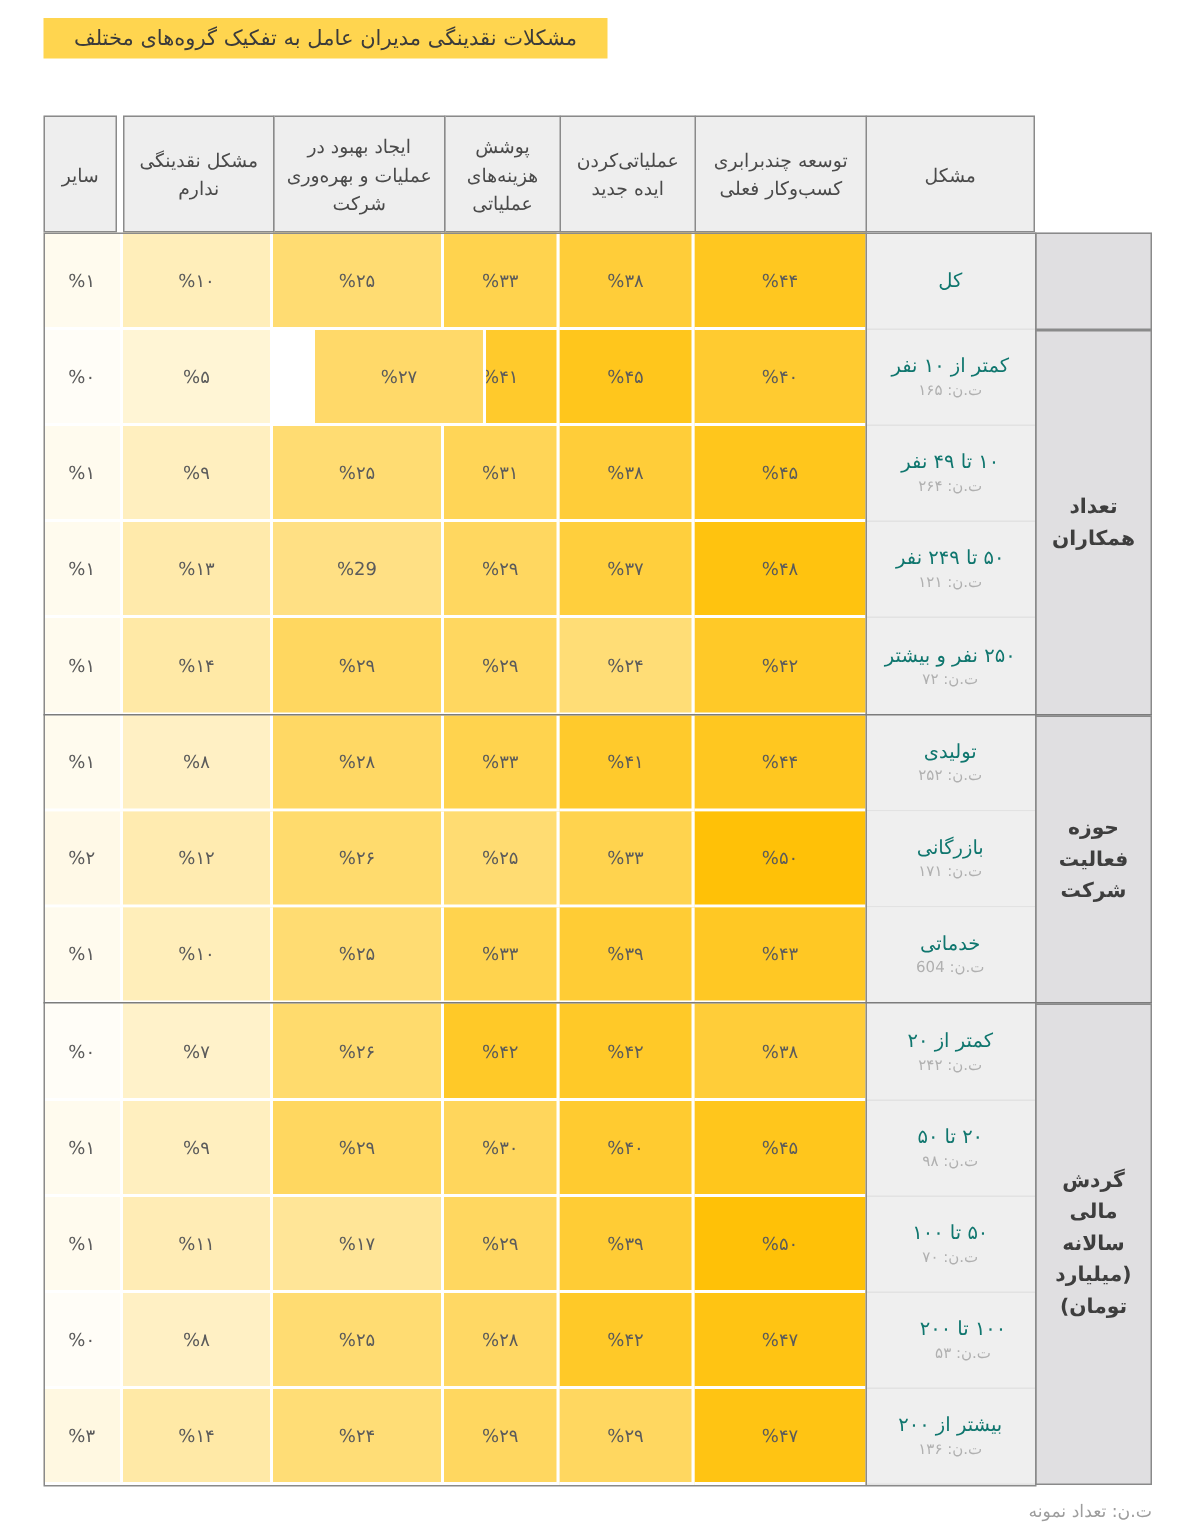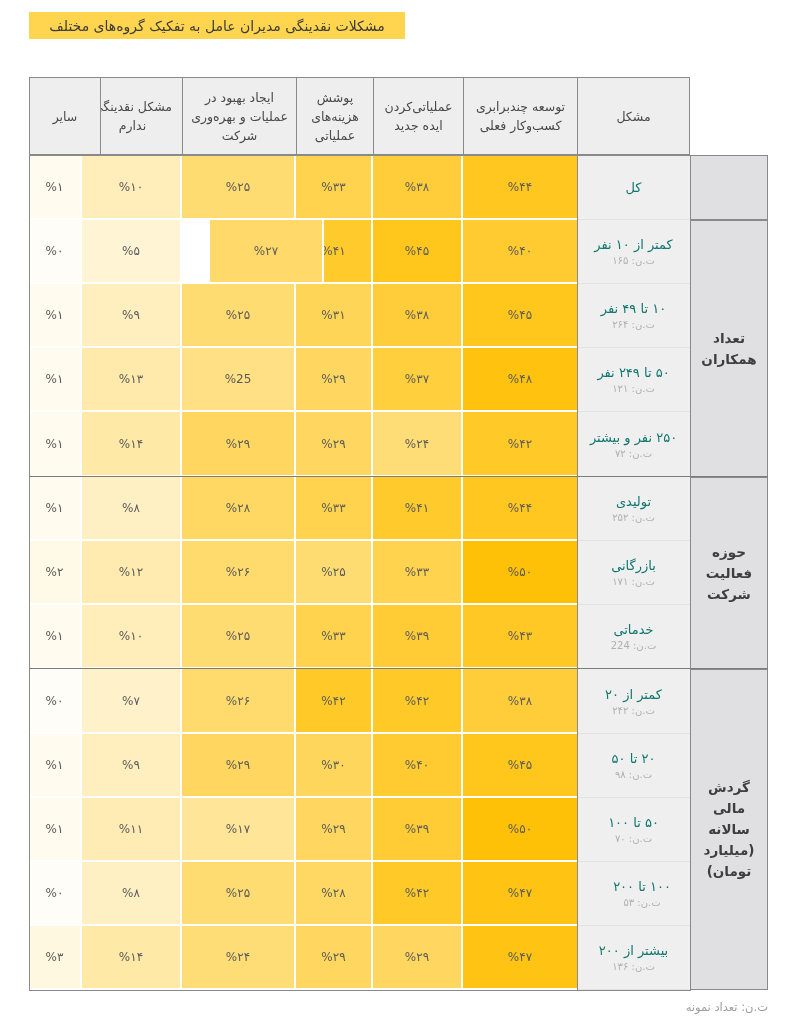--- a/index.html
+++ b/index.html
@@ -21,21 +21,21 @@
 
 <div class="title">مشکلات نقدینگی مدیران عامل به تفکیک گروه‌های مختلف</div>
 
 <div id="table">
     <div class="cell hdr" style="left: 577px; top: 77px; width: 113px; height: 78px; position: absolute;">مشکل</div>
     <div class="cell hdr" style="left: 463px; top: 77px; width: 115px; height: 78px; position: absolute; padding: 0px 6px;">توسعه چندبرابری کسب‌وکار فعلی</div>
     <div class="cell hdr" style="left: 373px; top: 77px; width: 91px; height: 78px; position: absolute; padding: 0px 6px;">عملیاتی‌کردن ایده جدید</div>
     <div class="cell hdr" style="left: 296px; top: 77px; width: 78px; height: 78px; position: absolute; padding: 0px 6px;">پوشش هزینه‌های عملیاتی</div>
     <div class="cell hdr" style="left: 182px; top: 77px; width: 115px; height: 78px; position: absolute; padding: 16px 6px;">ایجاد بهبود در عملیات و بهره‌وری شرکت</div>
     <div class="cell hdr" style="left: 82px; top: 77px; width: 101px; height: 78px; position: absolute; padding: 0px 6px;">مشکل نقدینگی ندارم</div>
-    <div class="cell hdr" style="left: 29px; top: 77px; width: 72px; height: 78px; position: absolute; padding: 4px 6px;">سایر</div>
+    <div class="cell hdr" style="left: 29px; top: 77px; width: 49px; height: 78px; position: absolute; padding: 4px 6px;">سایر</div>
     <div class="cell rowlabel" style="left: 577px; top: 155px; width: 113px; height: 65px; position: absolute;">
       <div class="nm">کل</div>
     </div>
     <div class="cell val" style="left: 463px; top: 155px; width: 114px; height: 65px; position: absolute; background: rgb(255, 199, 32); border-right: none;">%۴۴</div>
     <div class="cell val" style="left: 373px; top: 155px; width: 90px; height: 65px; position: absolute; background: rgb(255, 205, 57);">%۳۸</div>
     <div class="cell val" style="left: 296px; top: 155px; width: 77px; height: 65px; position: absolute; background: rgb(255, 211, 78);">%۳۳</div>
     <div class="cell val" style="left: 182px; top: 155px; width: 114px; height: 65px; position: absolute; background: rgb(255, 220, 114);">%۲۵</div>
     <div class="cell val" style="left: 82px; top: 155px; width: 100px; height: 65px; position: absolute; background: rgb(255, 238, 186);">%۱۰</div>
     <div class="cell val" style="left: 29px; top: 155px; width: 53px; height: 65px; position: absolute; background: rgb(255, 251, 238);">%۱</div>
     <div class="cell rowlabel" style="left: 577px; top: 220px; width: 113px; height: 64px; position: absolute;">
@@ -58,21 +58,21 @@
     <div class="cell val" style="left: 182px; top: 284px; width: 114px; height: 64px; position: absolute; background: rgb(255, 220, 114);">%۲۵</div>
     <div class="cell val" style="left: 82px; top: 284px; width: 100px; height: 64px; position: absolute; background: rgb(255, 239, 191);">%۹</div>
     <div class="cell val" style="left: 29px; top: 284px; width: 53px; height: 64px; position: absolute; background: rgb(255, 251, 238);">%۱</div>
     <div class="cell rowlabel" style="left: 577px; top: 348px; width: 113px; height: 64px; position: absolute;">
       <div class="nm">۵۰ تا ۲۴۹ نفر</div>
       <div class="ss">ت.ن: ۱۲۱</div>
     </div>
     <div class="cell val" style="left: 463px; top: 348px; width: 114px; height: 64px; position: absolute; background: rgb(255, 195, 15); border-right: none;">%۴۸</div>
     <div class="cell val" style="left: 373px; top: 348px; width: 90px; height: 64px; position: absolute; background: rgb(255, 207, 61);">%۳۷</div>
     <div class="cell val" style="left: 296px; top: 348px; width: 77px; height: 64px; position: absolute; background: rgb(255, 215, 96);">%۲۹</div>
-    <div class="cell val" style="left: 182px; top: 348px; width: 114px; height: 64px; position: absolute; background: rgb(255, 224, 132);">%25</div>
+    <div class="cell val" style="left: 182px; top: 348px; width: 114px; height: 64px; position: absolute; background: rgb(255, 224, 132);">%29</div>
     <div class="cell val" style="left: 82px; top: 348px; width: 100px; height: 64px; position: absolute; background: rgb(255, 234, 171);">%۱۳</div>
     <div class="cell val" style="left: 29px; top: 348px; width: 53px; height: 64px; position: absolute; background: rgb(255, 251, 238);">%۱</div>
     <div class="cell rowlabel" style="left: 577px; top: 412px; width: 113px; height: 65px; position: absolute;">
       <div class="nm">۲۵۰ نفر و بیشتر</div>
       <div class="ss">ت.ن: ۷۲</div>
     </div>
     <div class="cell val" style="left: 463px; top: 412px; width: 114px; height: 65px; position: absolute; background: rgb(255, 201, 40); border-right: none;">%۴۲</div>
     <div class="cell val" style="left: 373px; top: 412px; width: 90px; height: 65px; position: absolute; background: rgb(255, 221, 118);">%۲۴</div>
     <div class="cell val" style="left: 296px; top: 412px; width: 77px; height: 65px; position: absolute; background: rgb(255, 215, 96);">%۲۹</div>
     <div class="cell val" style="left: 182px; top: 412px; width: 114px; height: 65px; position: absolute; background: rgb(255, 215, 96);">%۲۹</div>
@@ -93,21 +93,21 @@
       <div class="ss">ت.ن: ۱۷۱</div>
     </div>
     <div class="cell val" style="left: 463px; top: 541px; width: 114px; height: 64px; position: absolute; background: rgb(255, 193, 7); border-right: none;">%۵۰</div>
     <div class="cell val" style="left: 373px; top: 541px; width: 90px; height: 64px; position: absolute; background: rgb(255, 211, 78);">%۳۳</div>
     <div class="cell val" style="left: 296px; top: 541px; width: 77px; height: 64px; position: absolute; background: rgb(255, 220, 114);">%۲۵</div>
     <div class="cell val" style="left: 182px; top: 541px; width: 114px; height: 64px; position: absolute; background: rgb(255, 219, 109);">%۲۶</div>
     <div class="cell val" style="left: 82px; top: 541px; width: 100px; height: 64px; position: absolute; background: rgb(255, 235, 176);">%۱۲</div>
     <div class="cell val" style="left: 29px; top: 541px; width: 53px; height: 64px; position: absolute; background: rgb(255, 249, 231);">%۲</div>
     <div class="cell rowlabel" style="left: 577px; top: 605px; width: 113px; height: 64px; position: absolute;">
       <div class="nm">خدماتی</div>
-      <div class="ss">ت.ن: 224</div>
+      <div class="ss">ت.ن: 604</div>
     </div>
     <div class="cell val" style="left: 463px; top: 605px; width: 114px; height: 64px; position: absolute; background: rgb(255, 200, 36); border-right: none;">%۴۳</div>
     <div class="cell val" style="left: 373px; top: 605px; width: 90px; height: 64px; position: absolute; background: rgb(255, 204, 53);">%۳۹</div>
     <div class="cell val" style="left: 296px; top: 605px; width: 77px; height: 64px; position: absolute; background: rgb(255, 211, 78);">%۳۳</div>
     <div class="cell val" style="left: 182px; top: 605px; width: 114px; height: 64px; position: absolute; background: rgb(255, 220, 114);">%۲۵</div>
     <div class="cell val" style="left: 82px; top: 605px; width: 100px; height: 64px; position: absolute; background: rgb(255, 238, 186);">%۱۰</div>
     <div class="cell val" style="left: 29px; top: 605px; width: 53px; height: 64px; position: absolute; background: rgb(255, 251, 238);">%۱</div>
     <div class="cell rowlabel" style="left: 577px; top: 669px; width: 113px; height: 65px; position: absolute;">
       <div class="nm">کمتر از ۲۰</div>
       <div class="ss">ت.ن: ۲۴۲</div>

